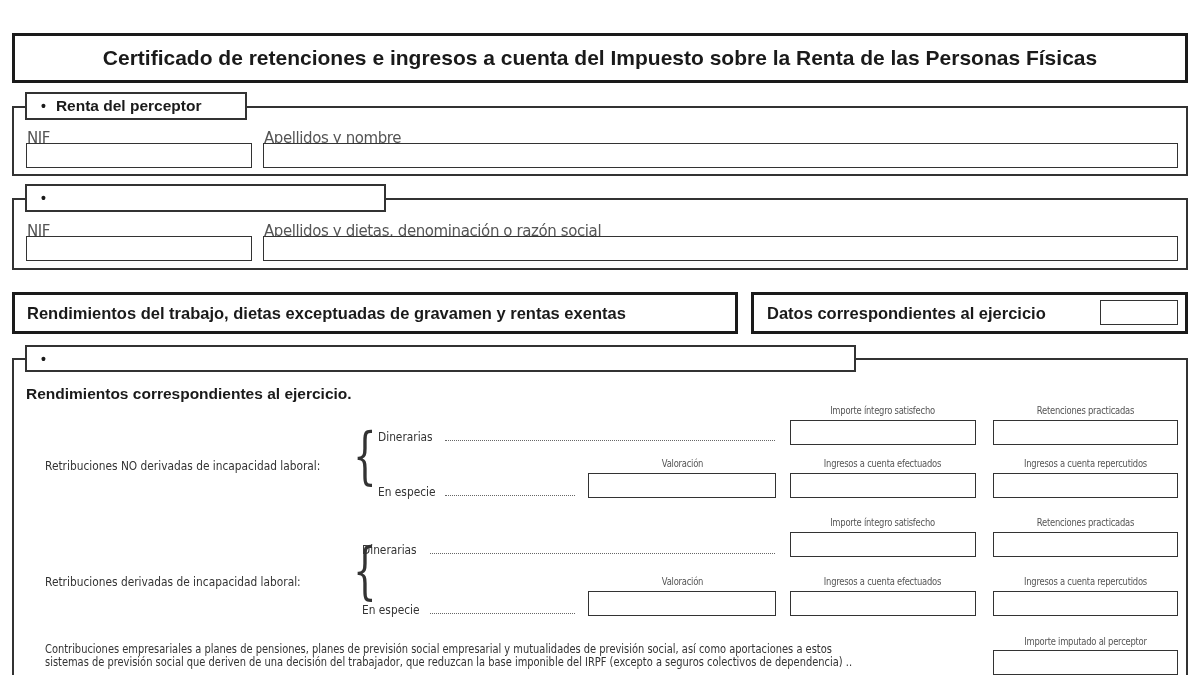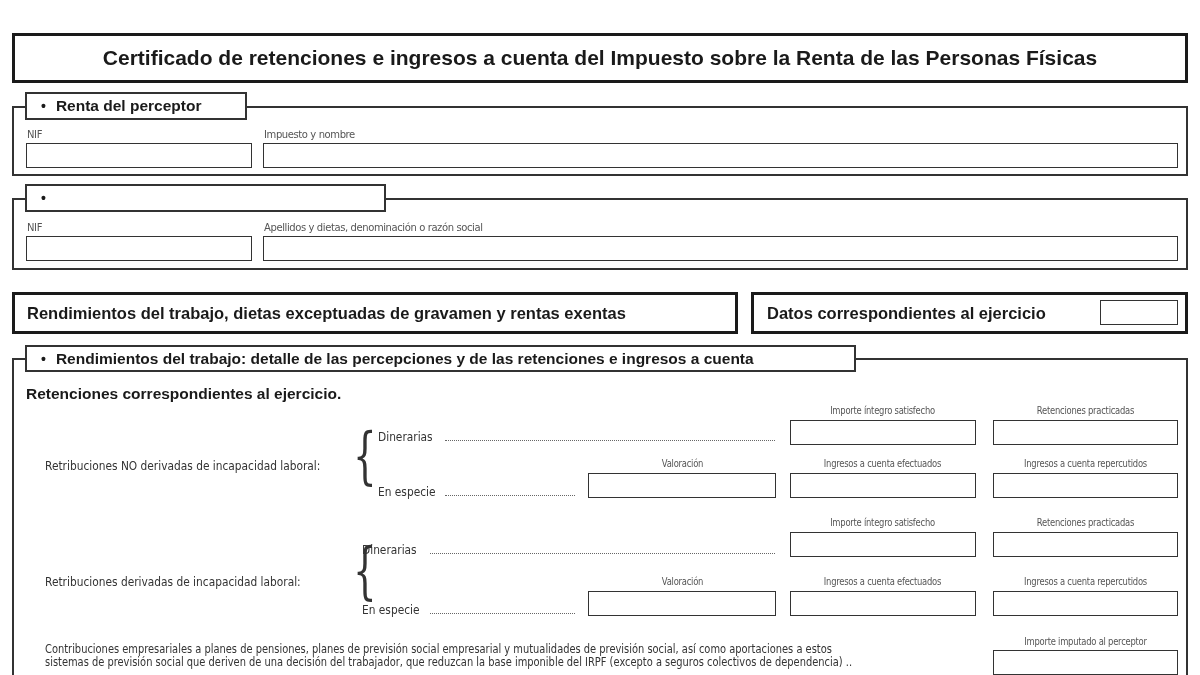--- a/index.html
+++ b/index.html
@@ -5,42 +5,42 @@
   html, body { margin:0; padding:0; }
   body { width:1200px; height:675px; background:#ffffff; position:relative; overflow:hidden;
          font-family:"Liberation Sans", sans-serif; color:#1a1a1a; }
   .abs { position:absolute; box-sizing:border-box; }
   .thick { border:3px solid #1a1a1a; }
   .sec { border:2px solid #333; }
   .field { border:1.5px solid #333; background:#fff; }
   .tab { background:#fff; border:2px solid #333; font-weight:bold; font-size:15.5px;
          display:flex; align-items:center; padding-left:14px; white-space:nowrap; }
   .tab .bullet { margin-right:10px; font-size:14px; }
-  .lbl { font-size:10px; color:#555; font-family:"DejaVu Sans", sans-serif; letter-spacing:-0.4px; white-space:nowrap; transform-origin:left; }
+  .lbl { font-size:15px; color:#555; font-family:"DejaVu Sans", sans-serif; letter-spacing:-0.4px; white-space:nowrap; transform-origin:left; }
   .clbl { font-size:10.5px; color:#555; letter-spacing:-0.3px; white-space:nowrap; text-align:center; font-family:"DejaVu Sans", sans-serif; transform:scaleX(0.8); }
   .txt { font-size:12.5px; color:#333; white-space:nowrap; font-family:"DejaVu Sans", sans-serif; transform:scaleX(0.85); transform-origin:left; }
   .dots { border-bottom:1px dotted #666; }
   .brace { font-size:62px; color:#333; font-family:"DejaVu Serif", serif; line-height:1; transform:scaleX(0.6); font-weight:100; }
   .hline { height:2px; background:#333; }
 </style>
 </head>
 <body>
 
 <div class="abs thick" style="left:12px;top:33px;width:1176px;height:50px;display:flex;align-items:center;justify-content:center;">
   <span style="font-size:21px;font-weight:bold;white-space:nowrap;text-align:center;">Certificado de retenciones e ingresos a cuenta del Impuesto sobre la Renta de las Personas Físicas</span>
 </div>
 
 <div class="abs sec" style="left:12px;top:106px;width:1176px;height:70px;"></div>
 <div class="abs tab" style="left:25px;top:92px;width:222px;height:28px;">
   <span class="bullet">•</span>
   <span>Renta del perceptor</span>
 </div>
 <div class="abs lbl" style="left:27px;top:129px;">NIF</div>
 <div class="abs field" style="left:26px;top:143px;width:226px;height:25px;"></div>
-<div class="abs lbl" style="left:264px;top:129px;">Impuesto y nombre</div>
+<div class="abs lbl" style="left:264px;top:129px;">Apellidos y nombre</div>
 <div class="abs field" style="left:263px;top:143px;width:915px;height:25px;"></div>
 
 <div class="abs sec" style="left:12px;top:198px;width:1176px;height:72px;"></div>
 <div class="abs tab" style="left:25px;top:184px;width:361px;height:28px;">
   <span class="bullet">•</span>
 </div>
 <div class="abs lbl" style="left:27px;top:222px;">NIF</div>
 <div class="abs field" style="left:26px;top:236px;width:226px;height:25px;"></div>
 <div class="abs lbl" style="left:264px;top:222px;">Apellidos y dietas, denominación o razón social</div>
 <div class="abs field" style="left:263px;top:236px;width:915px;height:25px;"></div>
@@ -52,23 +52,22 @@
   <span style="font-size:16.5px;font-weight:bold;white-space:nowrap;text-align:center;">Datos correspondientes al ejercicio</span>
 </div>
 <div class="abs field" style="left:1100px;top:300px;width:78px;height:25px;"></div>
 
 <div class="abs" style="left:12px;top:358px;width:2px;height:320px;background:#333;"></div>
 <div class="abs" style="left:1186px;top:358px;width:2px;height:320px;background:#333;"></div>
 <div class="abs hline" style="left:12px;top:358px;width:14px;"></div>
 <div class="abs hline" style="left:854px;top:358px;width:334px;"></div>
 <div class="abs tab" style="left:25px;top:345px;width:831px;height:27px;">
   <span class="bullet">•</span>
-  <span>Rendimientos del trabajo: detalle de las percepciones y de las retenciones e ingresos a cuenta</span>
 </div>
-<div class="abs" style="left:26px;top:385px;font-size:15.5px;font-weight:bold;white-space:nowrap;">Retenciones correspondientes al ejercicio.</div>
+<div class="abs" style="left:26px;top:385px;font-size:15.5px;font-weight:bold;white-space:nowrap;">Rendimientos correspondientes al ejercicio.</div>
 
 <div class="abs clbl" style="left:780px;top:404px;width:205px;">Importe íntegro satisfecho</div>
 <div class="abs clbl" style="left:983px;top:404px;width:205px;">Retenciones practicadas</div>
 <div class="abs txt" style="left:45px;top:458px;">Retribuciones NO derivadas de incapacidad laboral:</div>
 <div class="abs brace" style="left:345px;top:425px;">{</div>
 <div class="abs txt" style="left:378px;top:429px;">Dinerarias</div>
 <div class="abs dots" style="left:445px;top:440px;width:330px;"></div>
 <div class="abs field" style="left:790px;top:420px;width:186px;height:25px;"></div>
 <div class="abs field" style="left:993px;top:420px;width:185px;height:25px;"></div>
 <div class="abs clbl" style="left:580px;top:457px;width:205px;">Valoración</div>

